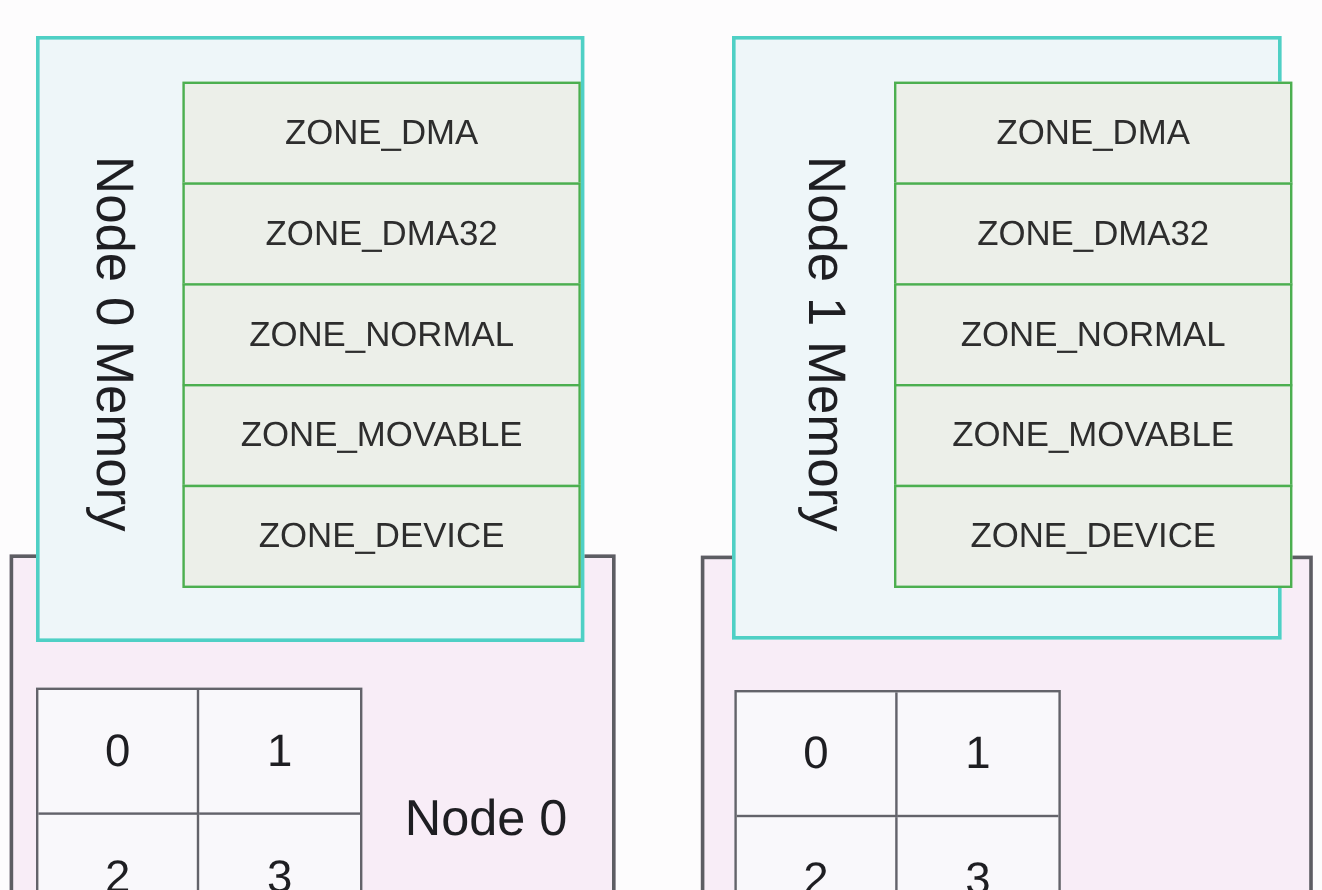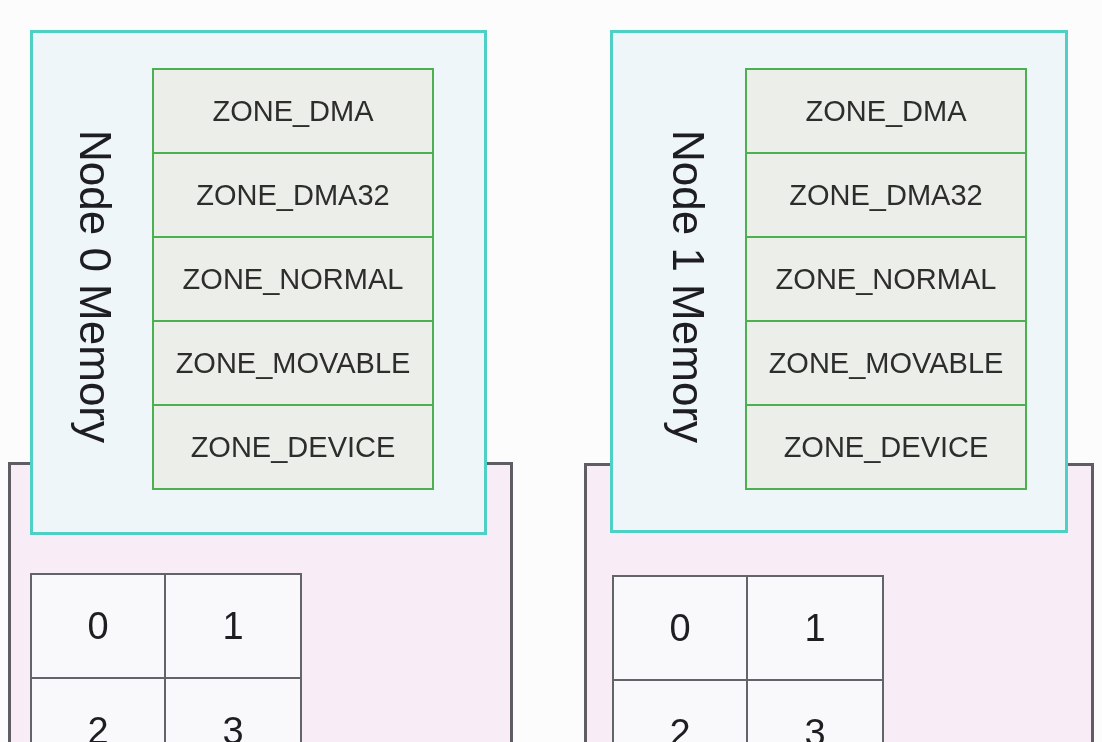--- a/index.html
+++ b/index.html
@@ -77,21 +77,21 @@
     height: 340px;
     display: flex;
     align-items: center;
   }
   .memory-box-0 .memory-label { left: 37px; }
   .memory-box-1 .memory-label { left: 50px; }
 
   .zone-stack {
     position: absolute;
     top: 35px;
-    width: 282px;
+    width: 332px;
   }
   .memory-box-0 .zone-stack { left: 119px; }
   .memory-box-1 .zone-stack { left: 132px; }
 
   .zone {
     height: 86px;
     margin-top: -2px;
     border: 2px solid var(--zone-border, #4caf50);
     background: var(--zone-fill, #ecefe9);
     display: flex;
@@ -116,20 +116,21 @@
       <div class="cpu-cell">
         <span>1</span>
       </div>
       <div class="cpu-cell">
         <span>2</span>
       </div>
       <div class="cpu-cell">
         <span>3</span>
       </div>
     </div>
+    <div class="node-label">Node 0</div>
   </div>
 
   <div class="node-box node-box-1">
     <div class="cpu-grid">
       <div class="cpu-cell">
         <span>0</span>
       </div>
       <div class="cpu-cell">
         <span>1</span>
       </div>

